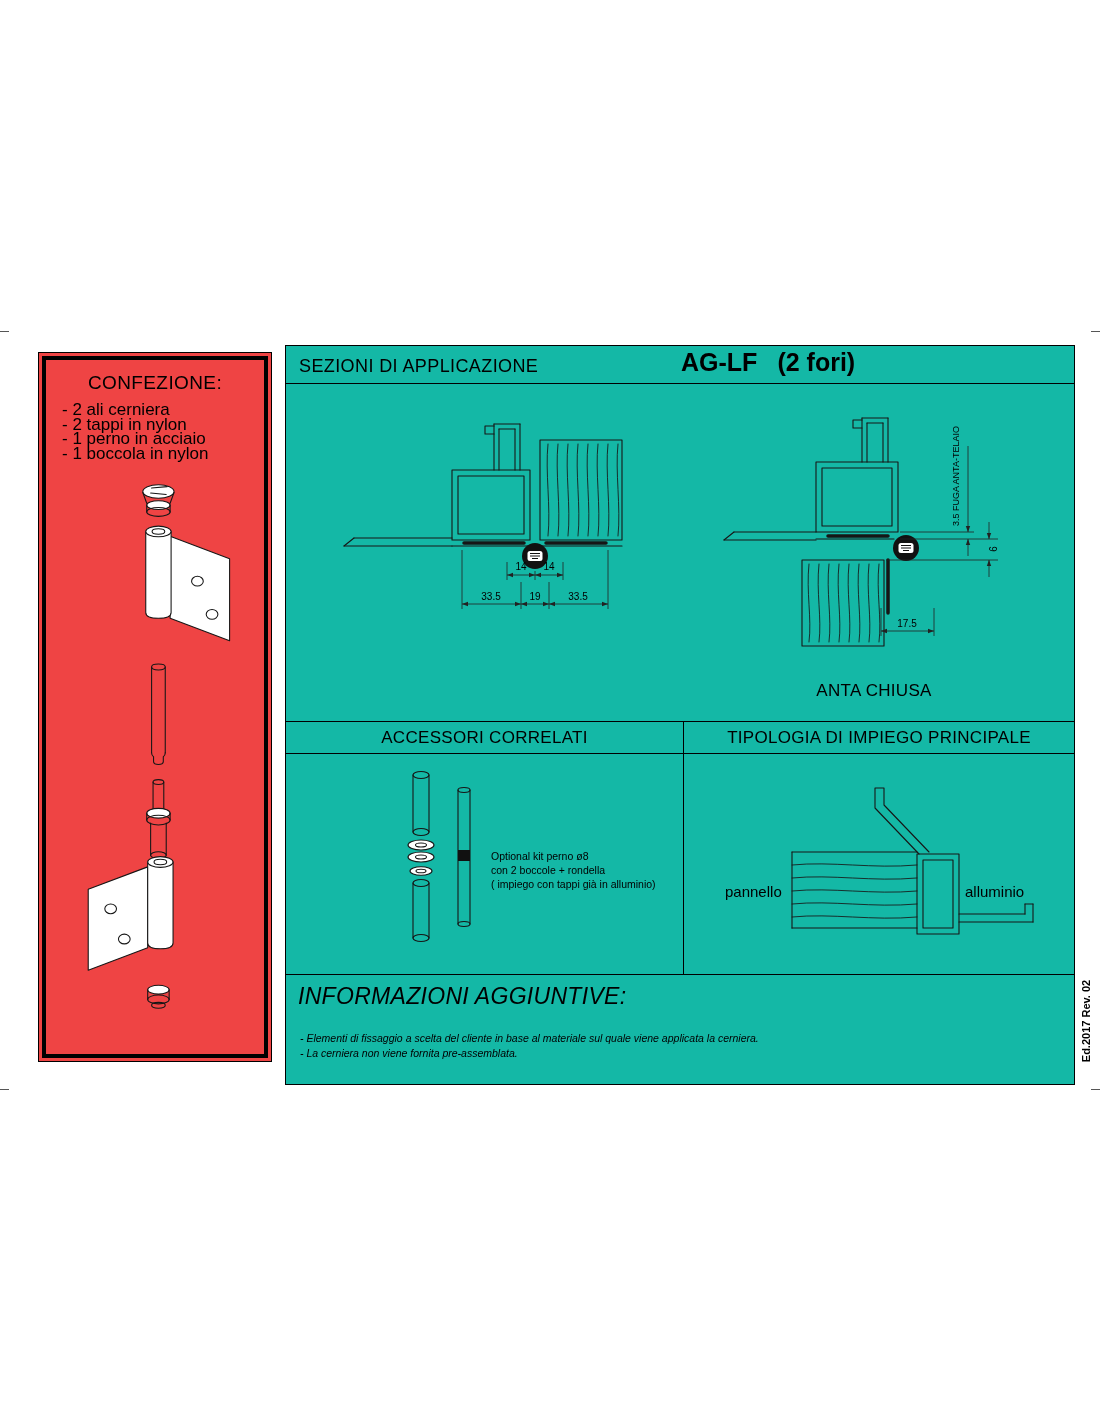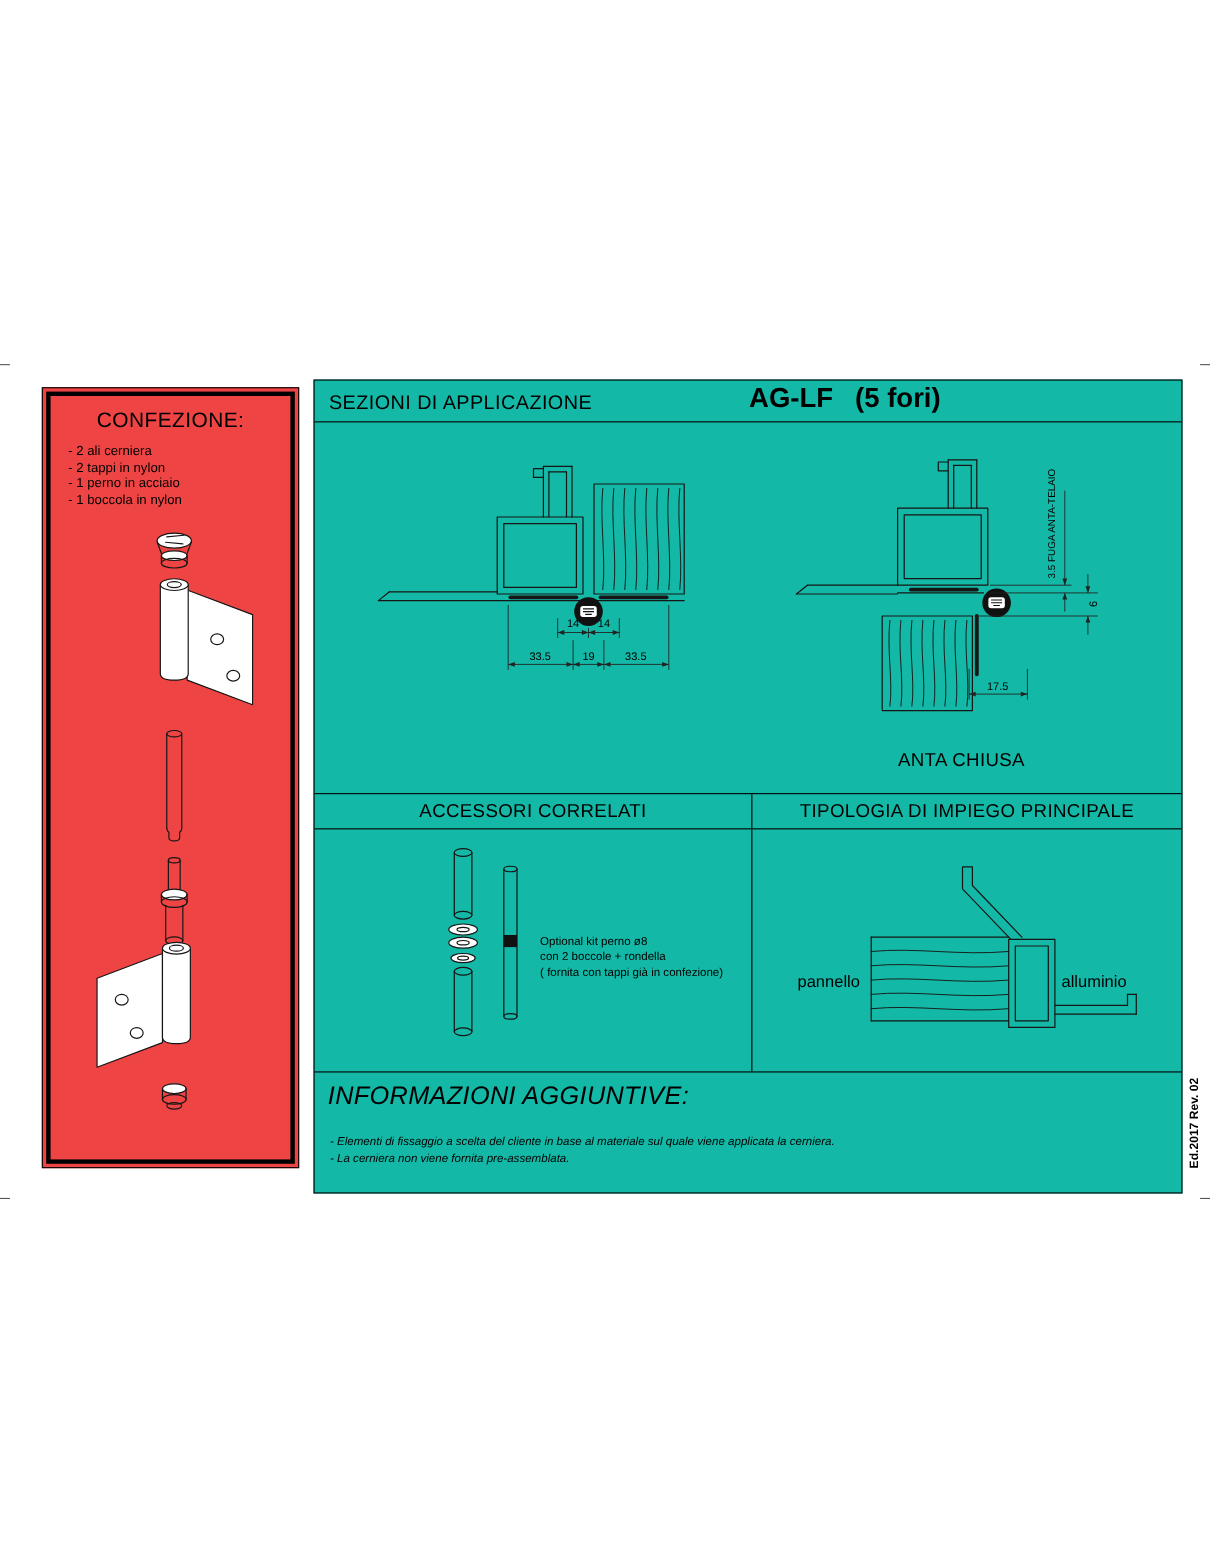--- a/index.html
+++ b/index.html
@@ -9,21 +9,21 @@
     font-family:"Liberation Sans","DejaVu Sans",sans-serif; color:#000;
     overflow:hidden;
   }
   .abs { position:absolute; }
   .crop { position:absolute; background:#555; width:9px; height:1px; }
 
   
   .confbox { border:1.5px solid #000; padding:3px; background:#ef4444; }
   .confbox-inner { border:4px solid #000; width:100%; height:100%; padding:10px 6px 4px 6px; }
   .conf-title { text-align:center; font-size:19px; letter-spacing:.4px; margin-top:2px; }
-  .conf-list { margin:9px 0 0 10px; font-size:12px; line-height:14.5px; }
+  .conf-list { margin:9px 0 0 10px; font-size:17px; line-height:14.5px; }
   .hinge-svg { display:block; margin:4px auto 0 auto; }
 
   
   .main { border:1.5px solid #000; background:#14b8a6; }
   .hdr-row { position:relative; height:38px; border-bottom:1.5px solid #000; }
   .sez-title { position:absolute; left:13px; top:10px; font-size:18px; letter-spacing:.4px; }
   .product { position:absolute; left:395px; top:2px; font-size:25px; font-weight:bold; }
   .product .variant { margin-left:20px; }
   .drawings { position:relative; height:337px; }
   .anta-label { position:absolute; top:297px; text-align:center; font-size:17px; letter-spacing:.3px; }
@@ -128,21 +128,21 @@
         </g>
       </svg>
     </div>
   </div>
 
   <div class="main abs" style="left:285px;top:345px;width:790px;height:740px;">
 
     <div class="hdr-row">
       <span class="sez-title">SEZIONI DI APPLICAZIONE</span>
       <span class="product">
-        <span>AG-LF</span><span class="variant">(5 fori)</span>
+        <span>AG-LF</span><span class="variant">(2 fori)</span>
       </span>
     </div>
 
     <div class="drawings">
 
       <svg class="abs" style="left:48px;top:28px;" width="330" height="240" viewBox="0 0 330 240">
         <g class="ln">
           <line x1="20" y1="126" x2="118" y2="126"></line>
           <line x1="10" y1="134" x2="118" y2="134"></line>
           <line x1="20" y1="126" x2="10" y2="134"></line>
@@ -305,21 +305,21 @@
             <ellipse cx="73" cy="24" rx="6" ry="2.5"></ellipse>
             <line x1="67" y1="24" x2="67" y2="158"></line>
               <line x1="79" y1="24" x2="79" y2="158"></line>
             <ellipse cx="73" cy="158" rx="6" ry="2.5"></ellipse>
           </g>
           <rect x="67" y="84" width="12" height="11" fill="#111"></rect>
         </svg>
         <div class="acc-note">
           <div>Optional kit perno ø8</div>
           <div>con 2 boccole + rondella</div>
-          <div>( fornita con tappi già in confezione)</div>
+          <div>( impiego con tappi già in alluminio)</div>
         </div>
       </div>
 
       <div class="cell-tip">
         <svg class="abs" style="left:12px;top:22px;" width="370" height="195" viewBox="0 0 370 195">
           <g class="ln">
             <line x1="85" y1="76" x2="210" y2="76"></line>
             <line x1="85" y1="152" x2="210" y2="152"></line>
             <line x1="85" y1="76" x2="85" y2="152"></line>
             <path class="grain" d="M85,89 C125,85 165,93 210,89"></path>

